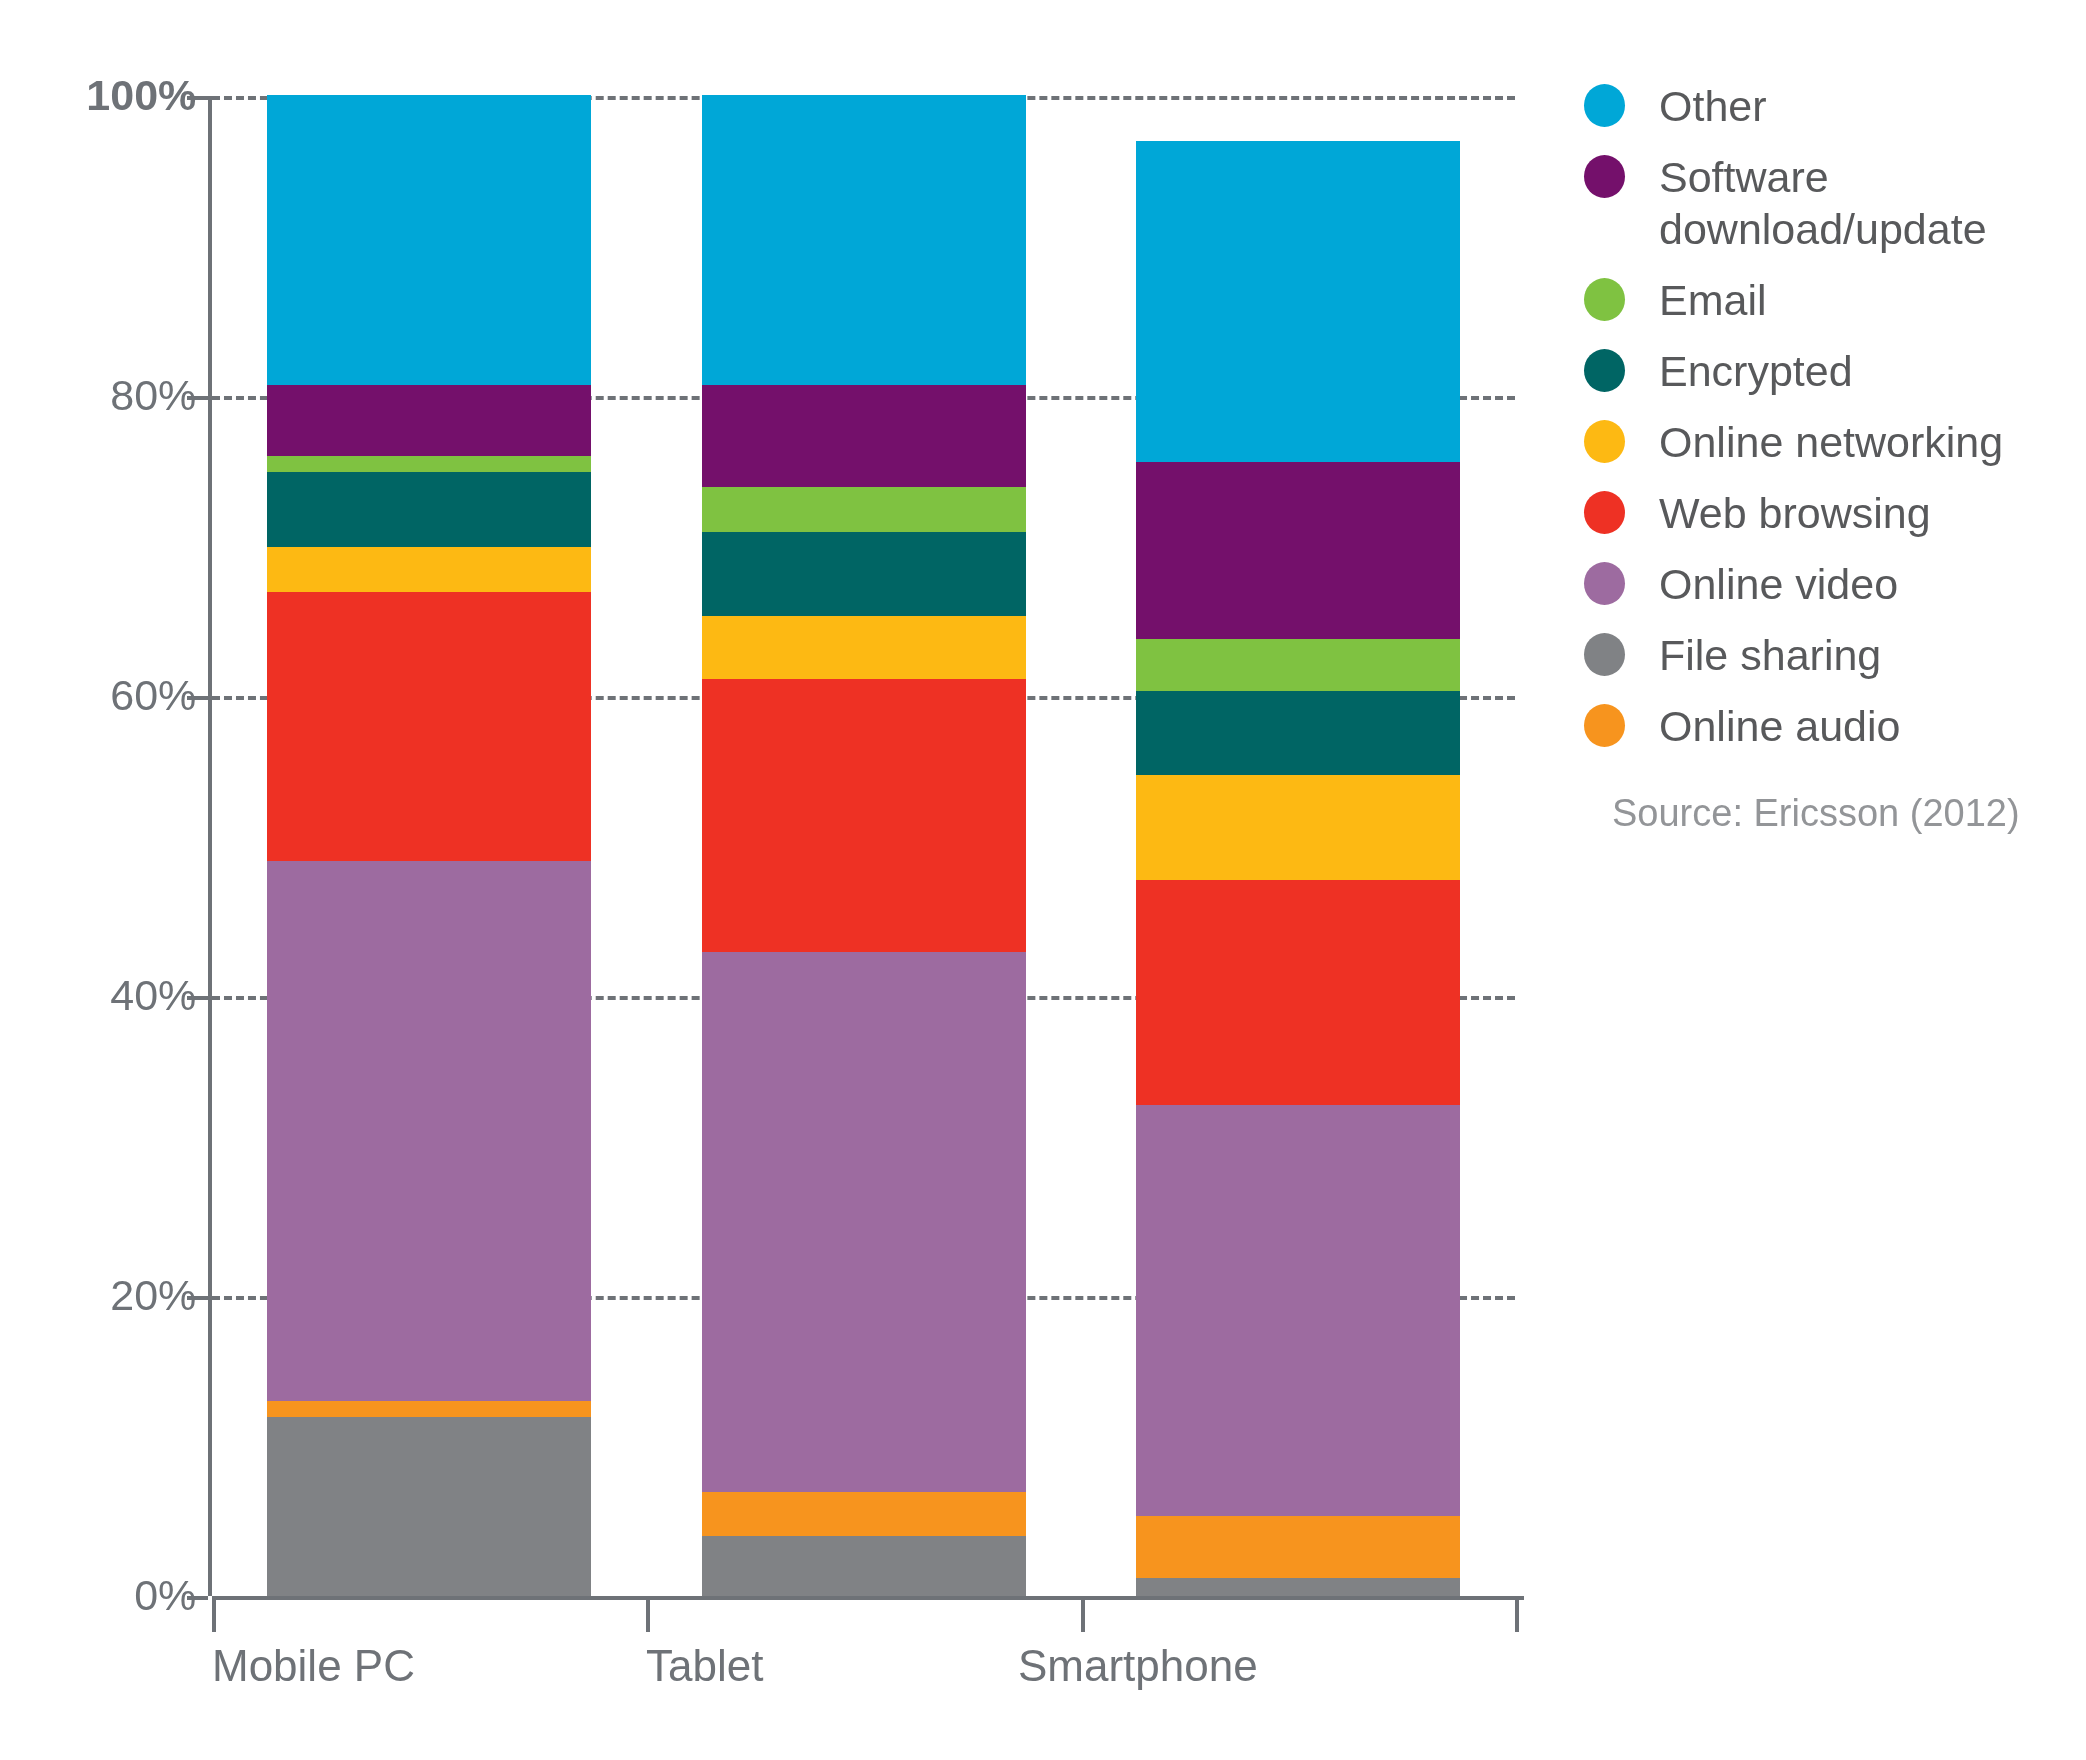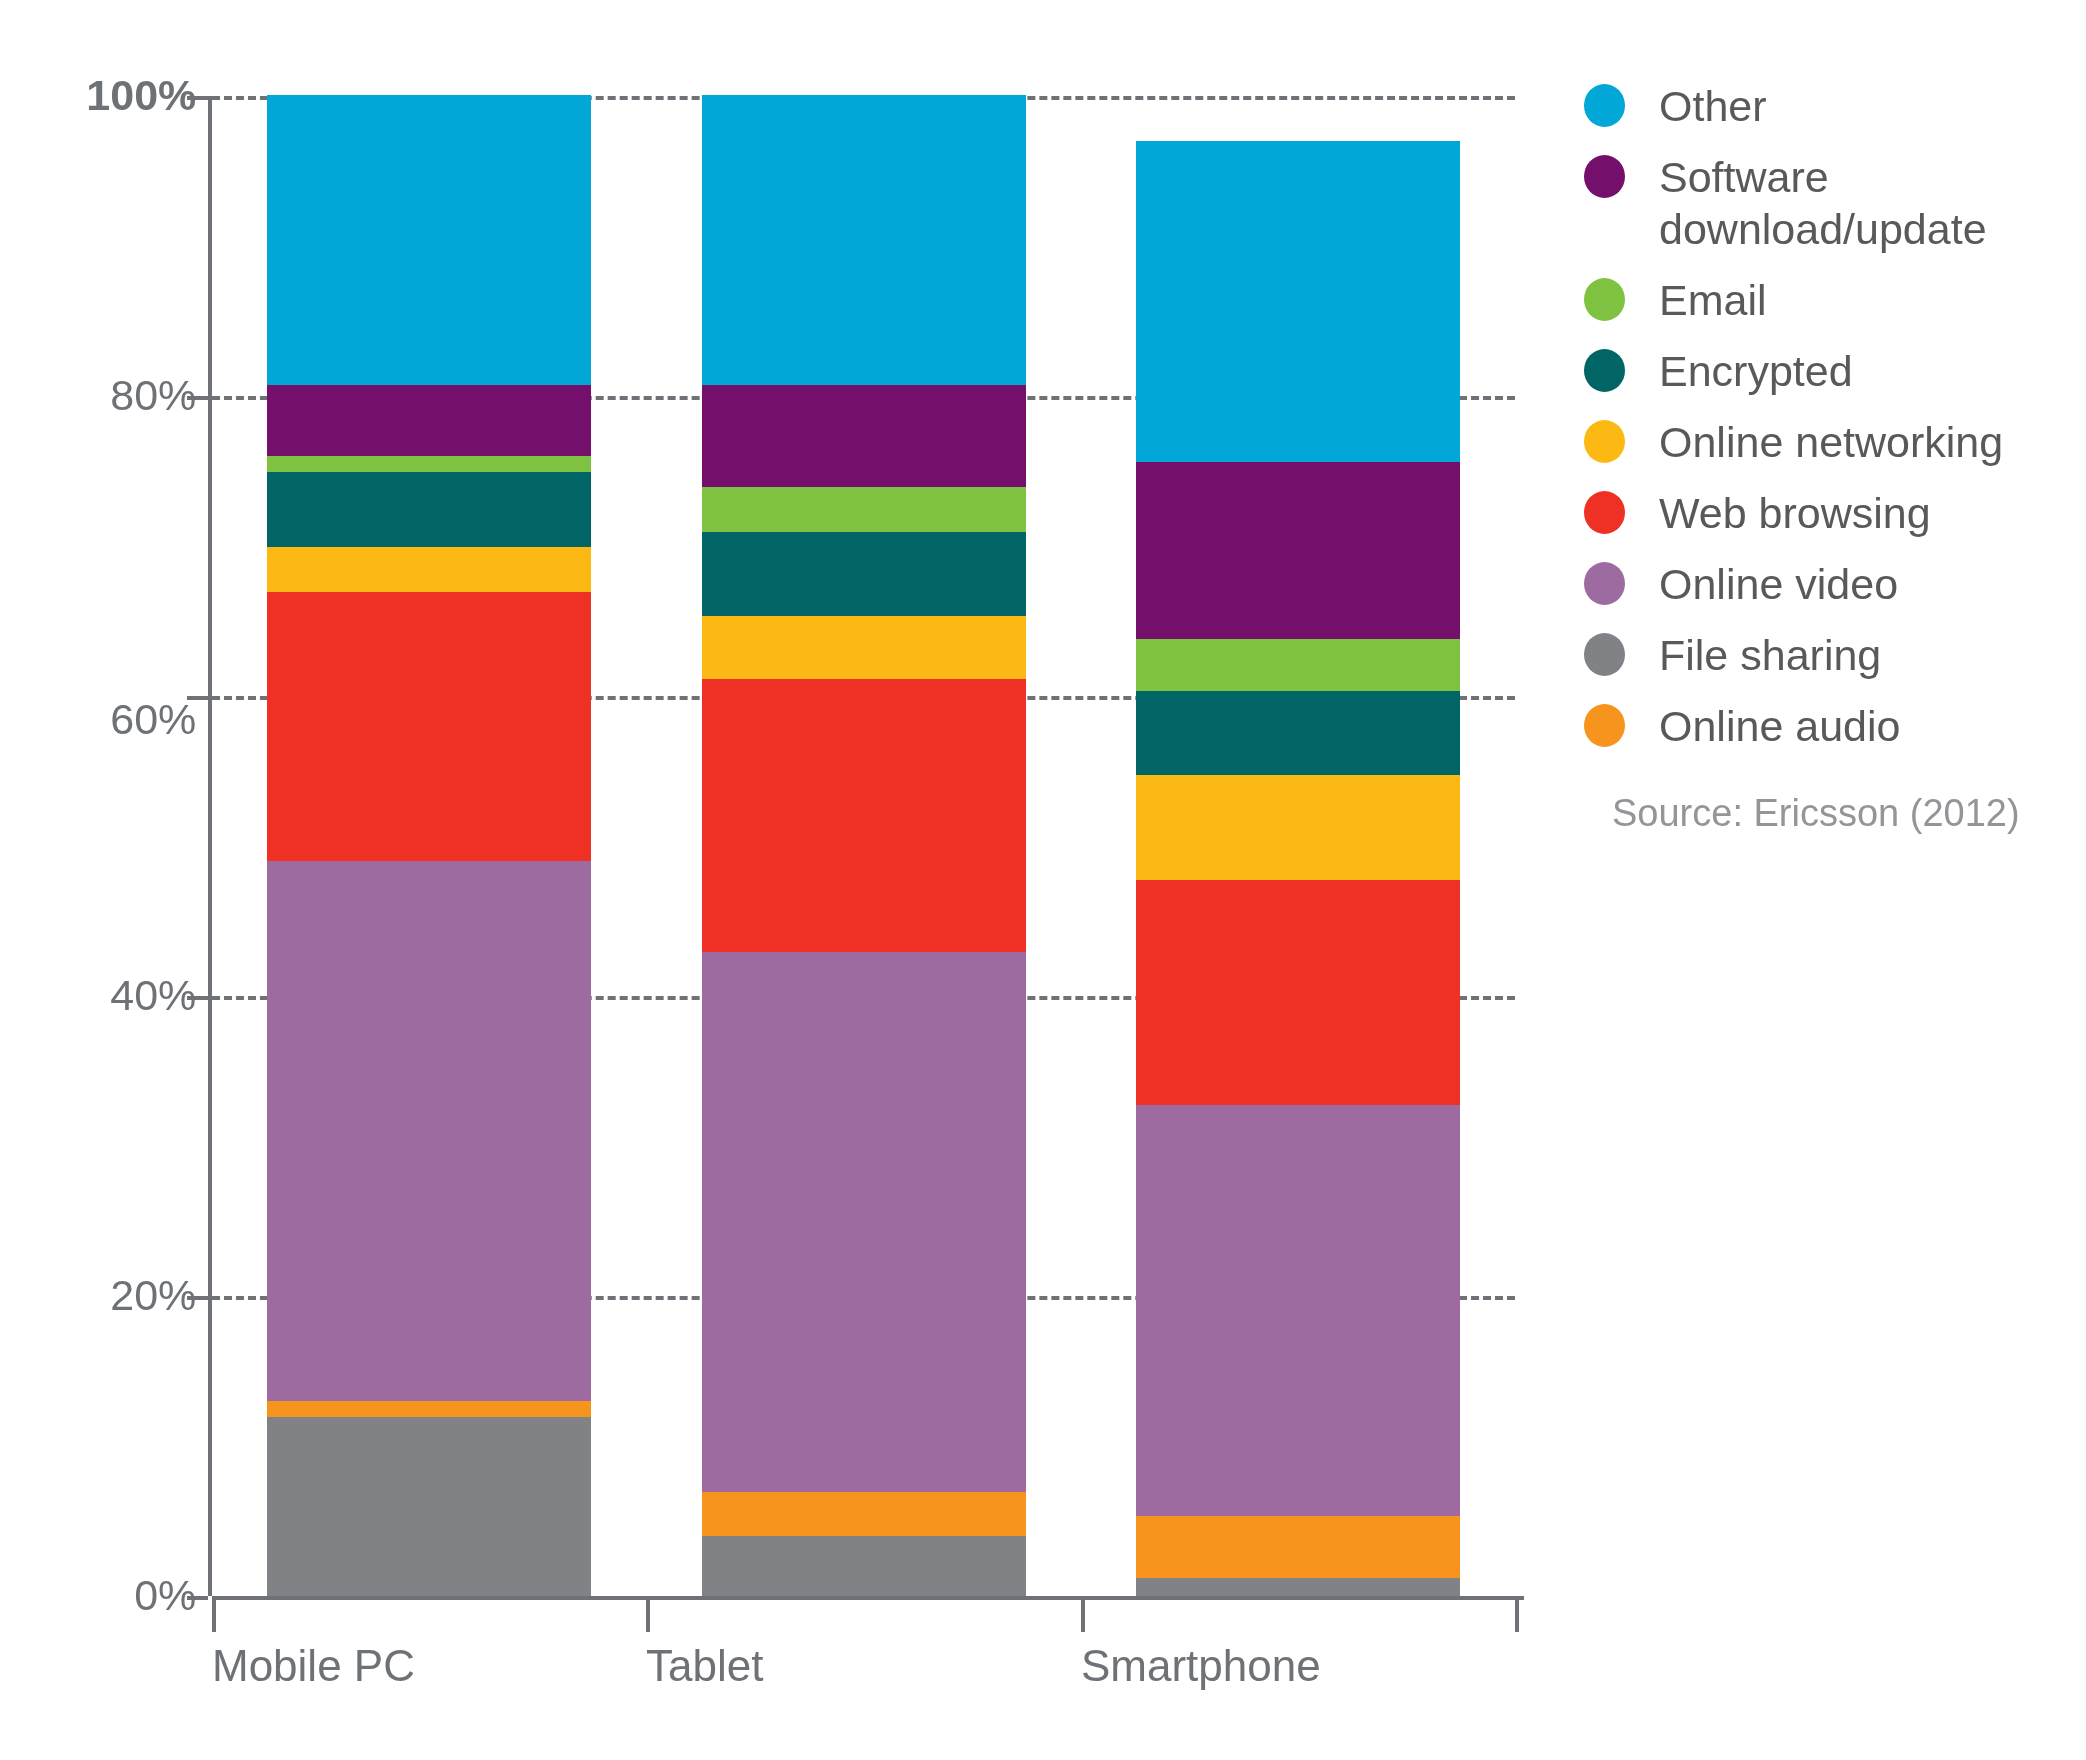--- a/index.html
+++ b/index.html
@@ -192,36 +192,36 @@
       <div class="y-tick" style="top: 0px;"></div>
       <div class="y-tick" style="top: 300px;"></div>
       <div class="y-tick" style="top: 600px;"></div>
       <div class="y-tick" style="top: 900px;"></div>
       <div class="y-tick" style="top: 1200px;"></div>
       <div class="y-tick" style="top: 1500px;"></div>
     </div>
   <div id="y-axis-labels">
       <div class="y-label-wrap" style="top: 74px; font-weight: bold;">100%</div>
       <div class="y-label-wrap" style="top: 374px;">80%</div>
-      <div class="y-label-wrap" style="top: 674px; margin-top: 24px;">60%</div>
+      <div class="y-label-wrap" style="top: 674px;">60%</div>
       <div class="y-label-wrap" style="top: 974px;">40%</div>
       <div class="y-label-wrap" style="top: 1274px;">20%</div>
       <div class="y-label-wrap" style="top: 1574px;">0%</div>
     </div>
 
   <div id="x-axis">
       <div class="x-tick" style="left: 0px;"></div>
       <div class="x-tick" style="left: 434px;"></div>
       <div class="x-tick" style="left: 869px;"></div>
       <div class="x-tick" style="left: 1303px;"></div>
     </div>
   <div id="x-axis-labels">
       <div class="x-label" style="left: 212px; width: 434px;">Mobile PC</div>
       <div class="x-label" style="left: 646px; width: 434px;">Tablet</div>
-      <div class="x-label" style="left: 1081px; width: 434px;">Smartphone</div>
+      <div class="x-label" style="left: 1018px; width: 434px;">Smartphone</div>
     </div>
 
   <div id="legend">
       <div class="legend-row">
         <span class="legend-swatch" style="background: rgb(0, 167, 215);"></span>
         <span class="legend-label">Other</span>
       </div>
       <div class="legend-row">
         <span class="legend-swatch" style="background: rgb(116, 16, 107);"></span>
         <span class="legend-label">Software download/update</span>

